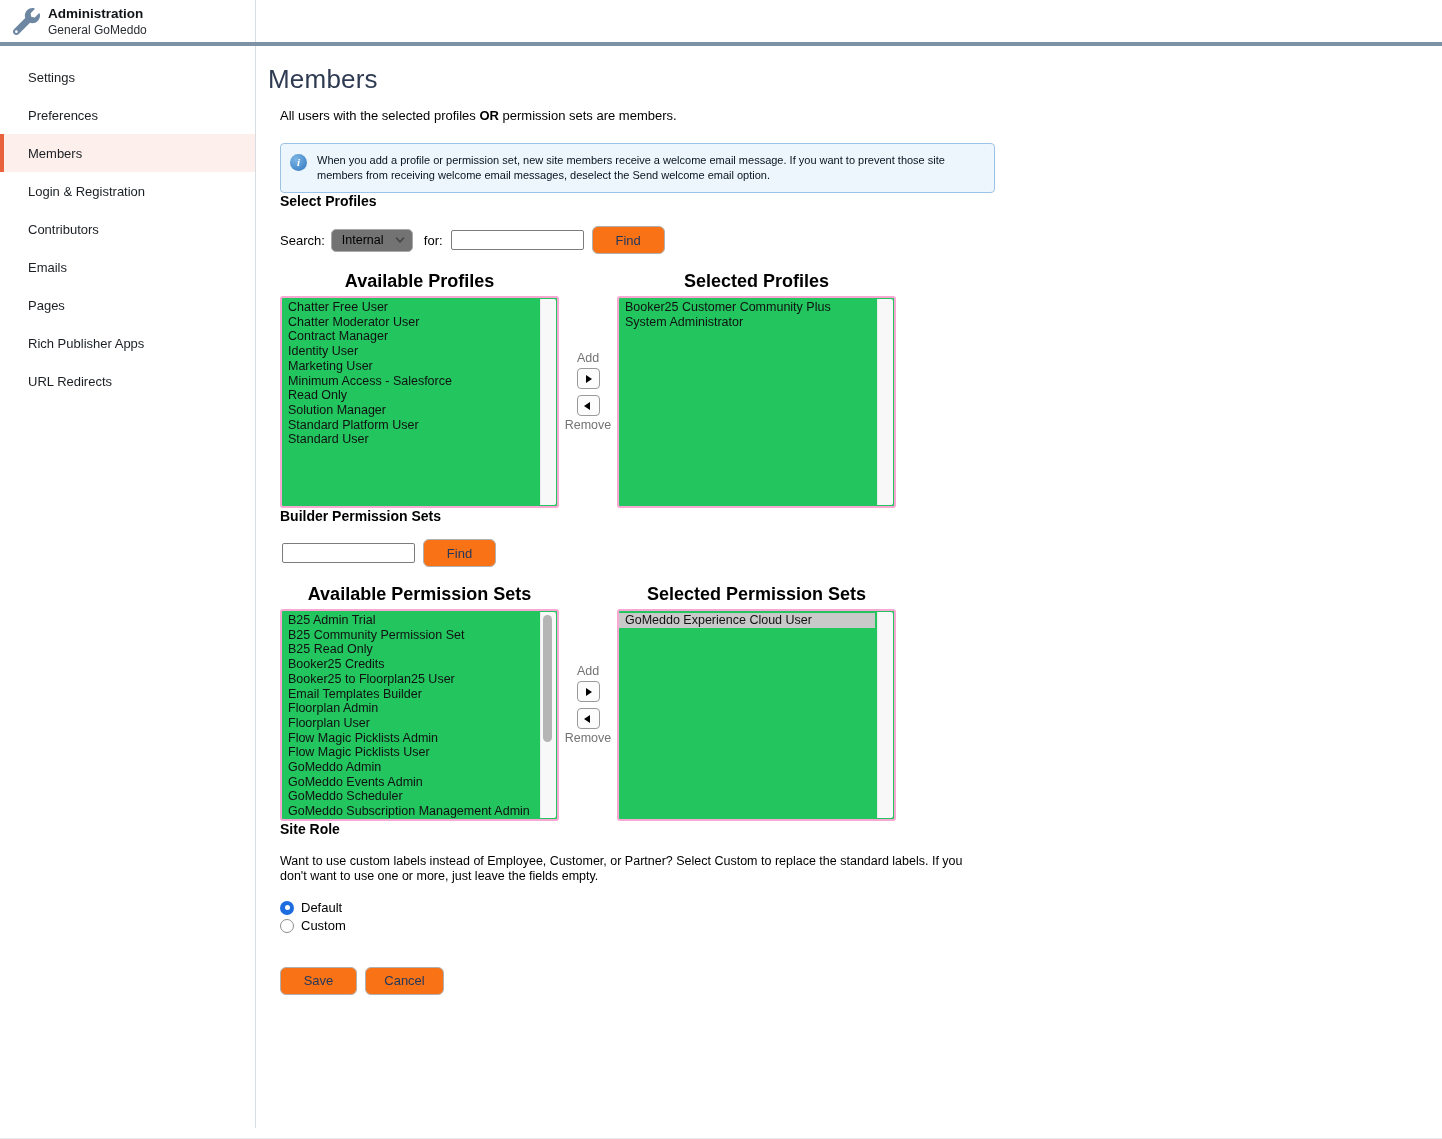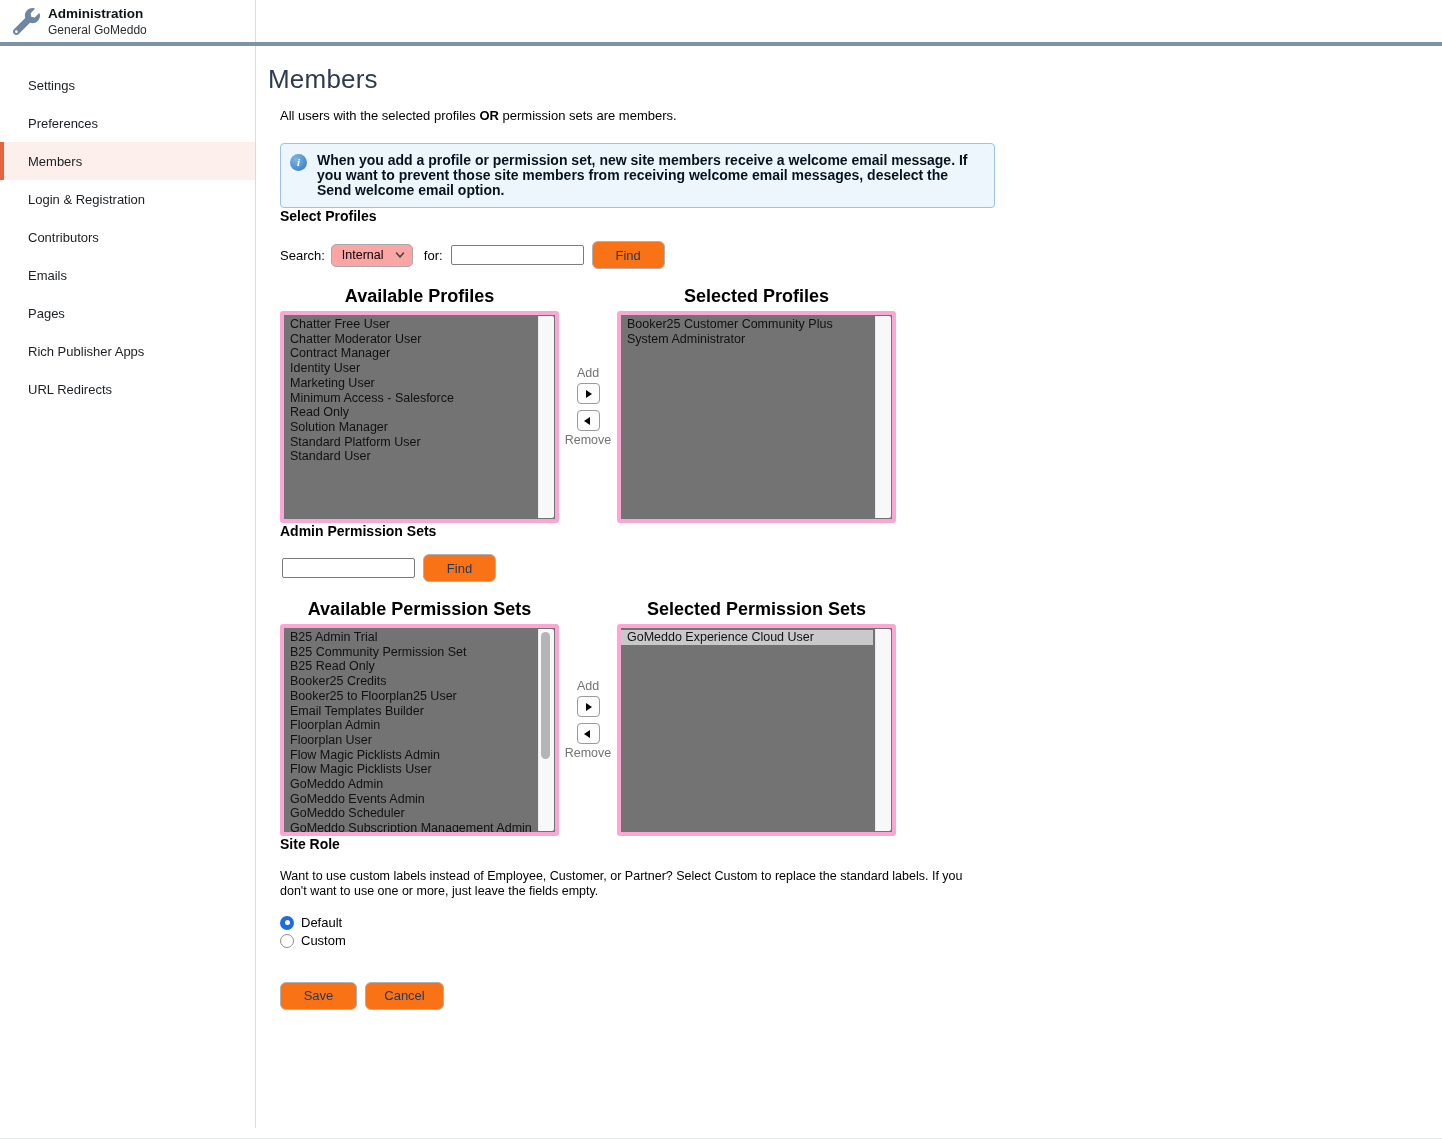--- a/index.html
+++ b/index.html
@@ -14,58 +14,58 @@
 
   
   header{position:relative;height:42px;border-bottom:4px solid var(--header-rule,#7e92a6);display:flex;align-items:center;background:transparent;}
   .hdr-icon{width:27px;height:27px;margin:0 8px 0 13px;flex:none;}
   .hdr-icon svg{width:100%;height:100%;display:block;}
   .hdr-title{font-size:13.5px;font-weight:bold;color:#101417;line-height:16px;}
   .hdr-sub{font-size:12px;color:#2b2f33;line-height:14px;margin-top:1px;}
 
   
   .body-row{display:flex;align-items:stretch;}
-  nav.sidebar{width:255px;flex:none;padding-top:20px;}
+  nav.sidebar{width:255px;flex:none;padding-top:12px;}
   .side-item{height:38px;display:flex;align-items:center;padding-left:28px;font-size:13px;color:#1b1f23;cursor:pointer;}
   .side-item.active{background:var(--active-nav-bg,#fdf0ec);border-left:4px solid var(--active-nav-border,#e9623e);padding-left:24px;}
   main{flex:1;padding:0 20px 0 25px;min-width:0;}
 
   
   h1.page-title{font-size:26px;font-weight:500;color:var(--title-color,#2f3b52);margin:18px 0 0 -12px;line-height:30px;letter-spacing:.2px;}
   .intro{font-size:13px;margin-top:14px;line-height:15px;}
   .intro b{font-weight:bold;}
 
   .info-box{width:715px;box-sizing:border-box;margin-top:20px;background:var(--info-bg,#edf6fc);border:1px solid var(--info-border,#9cc3e5);border-radius:4px;display:flex;padding:9px 14px 9px 0;}
   .info-i{flex:none;width:17px;height:17px;margin:1px 10px 0 9px;border-radius:50%;
     background:radial-gradient(circle at 35% 30%, #7cb6e4, #2f76c0);
     color:#fff;font:italic bold 11px/17px "Liberation Serif","DejaVu Serif",serif;text-align:center;}
-  .info-text{font-size:14px;line-height:15px;color:#06131f;font-weight:bold;}
+  .info-text{font-size:11px;line-height:15px;color:#06131f;}
 
   h2.sec{font-size:14px;font-weight:bold;color:#000;margin:0;}
   .sec-profiles{margin-top:12px;}
   .sec-perms{margin-top:24px;}
   .sec-role{margin-top:24px;}
 
   
   .search-row{display:flex;align-items:center;margin-top:17px;font-size:13px;}
-  .sel{width:82px;height:23px;box-sizing:border-box;border:1px solid #a9a9a9;border-radius:5px;background:#fca5a5;
+  .sel{width:82px;height:23px;box-sizing:border-box;border:1px solid #a9a9a9;border-radius:5px;background:#737373;
     display:flex;align-items:center;justify-content:space-between;padding:0 7px 0 10px;font-size:12.5px;margin-left:6px;cursor:pointer;}
   .sel svg{width:10px;height:10px;flex:none;}
   .lbl-for{margin:0 8px 0 11px;}
   .txt{width:125px;height:18px;box-sizing:content-box;border:1px solid #7c7c7c;border-radius:2px;background:#fff;font-size:12px;padding:0 3px;outline:none;}
   .btn{height:28px;box-sizing:border-box;border:1px solid #b0b0b0;border-radius:6px;background:#f97316;
     color:var(--button-text,#24385c);font-size:13px;font-family:inherit;cursor:pointer;padding:0;}
   .btn-find{width:73px;margin-left:8px;}
 
   
   .dual-head{display:flex;margin-top:17px;margin-bottom:4px;}
   .dual-head .col-head{width:279px;text-align:center;font-size:18px;font-weight:bold;}
   .dual-head .gap{width:58px;}
   .dual-lists{display:flex;}
-  .listbox{width:279px;height:212px;box-sizing:border-box;border:4px solid #f9a8d4;border-radius:3px;background:#737373;
+  .listbox{width:279px;height:212px;box-sizing:border-box;border:2px solid #f9a8d4;border-radius:3px;background:#22c55e;
     overflow:hidden;position:relative;padding-top:2px;flex:none;}
   .listbox .item{font-size:12.5px;line-height:14.7px;padding-left:6px;margin-right:19px;white-space:nowrap;overflow:hidden;color:#111;cursor:default;}
   .listbox .item.selected{background:var(--selected-item-bg,#c9c9c9);}
   .scroll-track{position:absolute;top:1px;right:1px;bottom:1px;width:15px;background:#f8f8f8;border-left:1px solid #ebebeb;border-radius:0 2px 2px 0;}
   .scroll-thumb{position:absolute;top:3px;left:2px;width:9px;height:127px;border-radius:5px;background:#b5b5b5;}
 
   .mover{width:58px;flex:none;display:flex;flex-direction:column;align-items:center;padding-top:55px;font-size:12.5px;color:#737373;}
   .mini-btn{width:23px;height:21px;box-sizing:border-box;margin-top:3px;border:1px solid #9a9a9a;border-radius:4px;background:#fcfcfc;
     display:flex;align-items:center;justify-content:center;cursor:pointer;padding:0;}
   .mini-btn + .mini-btn{margin-top:6px;}
@@ -193,21 +193,21 @@
         <span class="lbl-remove">Remove</span>
       </div>
       <div class="listbox">
 
         <div class="scroll-track"></div>
       <div class="item"><span>Booker25 Customer Community Plus</span></div>
           <div class="item"><span>System Administrator</span></div>
         </div>
     </div>
 
-    <h2 class="sec sec-perms">Admin Permission Sets</h2>
+    <h2 class="sec sec-perms">Builder Permission Sets</h2>
 
     <div class="search-row" style="margin-top:15px;">
       <input class="txt" type="text" style="margin-left: 2px;" value="">
       <button class="btn btn-find">Find</button>
     </div>
 
     <div class="dual-head">
       <div class="col-head">Available Permission Sets</div>
       <div class="gap"></div>
       <div class="col-head">Selected Permission Sets</div>

